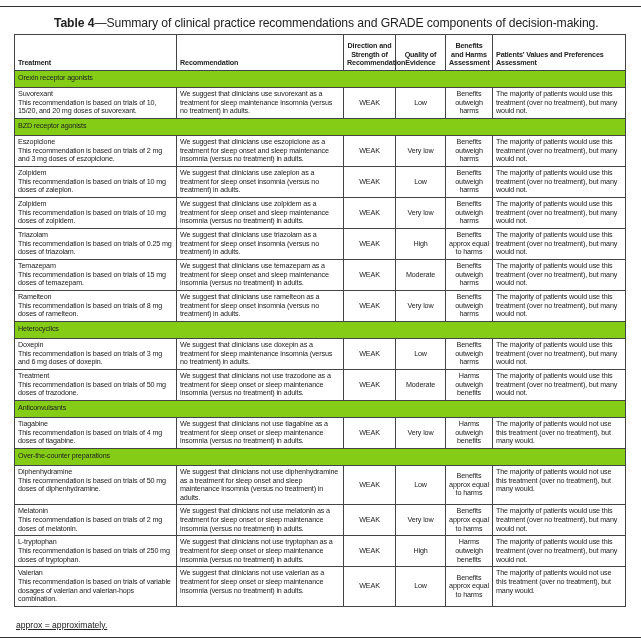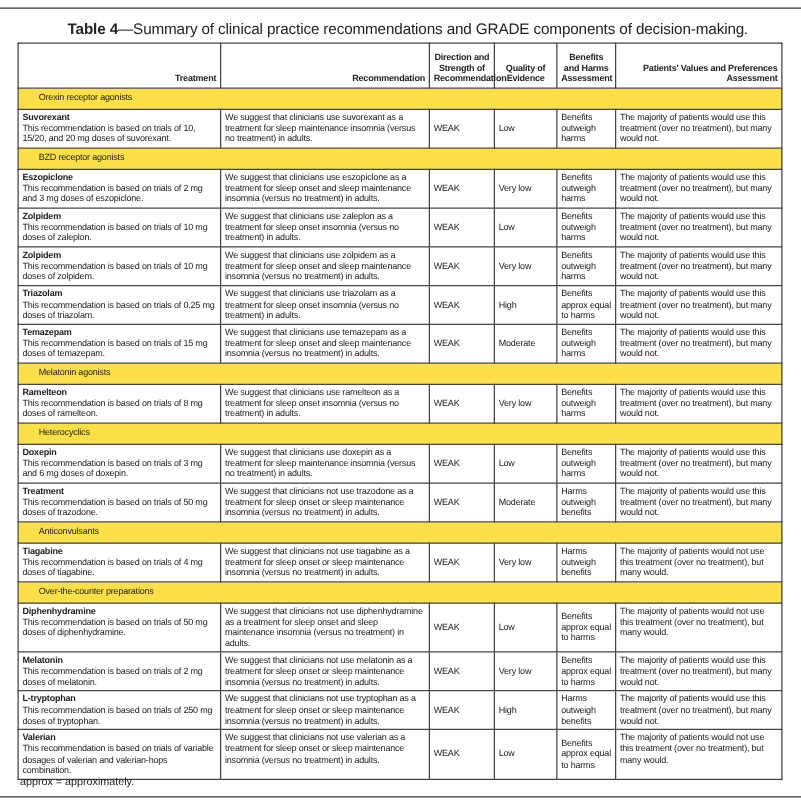--- a/index.html
+++ b/index.html
@@ -5,28 +5,28 @@
   html, body { margin: 0; padding: 0; background: #ffffff; }
   body { width: 641px; height: 644px; position: relative; overflow: hidden;
          font-family: "Liberation Sans", sans-serif; color: #222; }
   .rule-top { position: absolute; left: 0; top: 6px; width: 641px; height: 1px; background: #333; }
   .rule-bottom { position: absolute; left: 0; top: 637px; width: 641px; height: 1px; background: #333; }
   .title { position: absolute; left: 14px; top: 16px; font-size: 12.2px; color: #222; white-space: nowrap; letter-spacing: -0.1px; }
   .title b { font-weight: bold; margin-left: 40px; }
   table.main { position: absolute; left: 14px; top: 34px; width: 611px; border-collapse: collapse;
                table-layout: fixed; font-size: 7.2px; line-height: 8.6px; letter-spacing: -0.15px; }
   table.main td, table.main th { border: 1px solid #444; padding: 2px 3px; vertical-align: top; color: #222; }
-  table.main th { font-weight: bold; vertical-align: bottom; text-align: right; padding-bottom: 2px; }
+  table.main th { font-weight: bold; vertical-align: bottom; text-align: left; padding-bottom: 2px; }
   table.main th.c { text-align: center; }
-  table.main td.c { vertical-align: middle; }
+  table.main td.c { text-align: center; vertical-align: middle; }
   tr.hdr th { height: 31px; }
-  tr.cat td { background: #fde047; padding: 3px 16px; height: 10px; }
+  tr.cat td { background: #84cc16; padding: 3px 3px; height: 10px; }
   tr.row td { height: 26px; }
-  .drug { font-weight: bold; display: block; }
-  .footnote { position: absolute; left: 16px; top: 620px; font-size: 8.6px; color: #222; }
+  .drug { font-weight: normal; display: block; }
+  .footnote { position: absolute; left: 16px; top: 620px; font-size: 8.6px; color: #222; text-decoration: underline; }
 </style>
 </head>
 <body>
 
 <div class="rule-top"></div>
 
 <div class="title">
   <b>Table 4</b><span>—Summary of clinical practice recommendations and GRADE components of decision-making.</span>
 </div>
 
@@ -97,23 +97,20 @@
         <td>The majority of patients would use this treatment (over no treatment), but many would not.</td>
       </tr>
       <tr class="row">
         <td><span class="drug">Temazepam</span><span>This recommendation is based on trials of 15 mg doses of temazepam.</span></td>
         <td>We suggest that clinicians use temazepam as a treatment for sleep onset and sleep maintenance insomnia (versus no treatment) in adults.</td>
         <td class="c">WEAK</td>
         <td class="c">Moderate</td>
         <td class="c">Benefits outweigh harms</td>
         <td>The majority of patients would use this treatment (over no treatment), but many would not.</td>
       </tr>
-      <tr class="cat">
-        <td colspan="6">Melatonin agonists</td>
-      </tr>
       <tr class="row">
         <td><span class="drug">Ramelteon</span><span>This recommendation is based on trials of 8 mg doses of ramelteon.</span></td>
         <td>We suggest that clinicians use ramelteon as a treatment for sleep onset insomnia (versus no treatment) in adults.</td>
         <td class="c">WEAK</td>
         <td class="c">Very low</td>
         <td class="c">Benefits outweigh harms</td>
         <td>The majority of patients would use this treatment (over no treatment), but many would not.</td>
       </tr>
       <tr class="cat">
         <td colspan="6">Heterocyclics</td>

